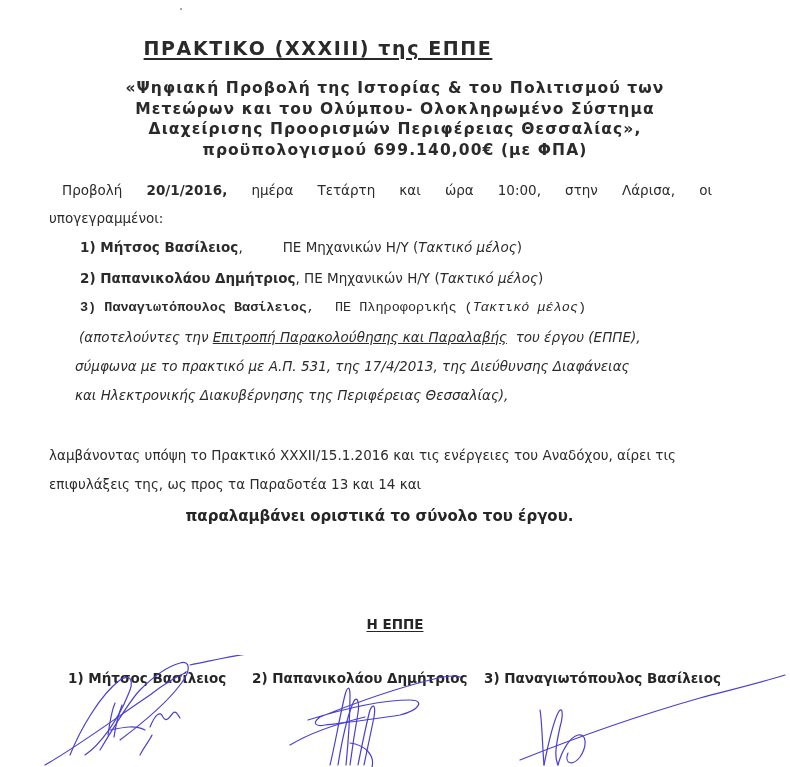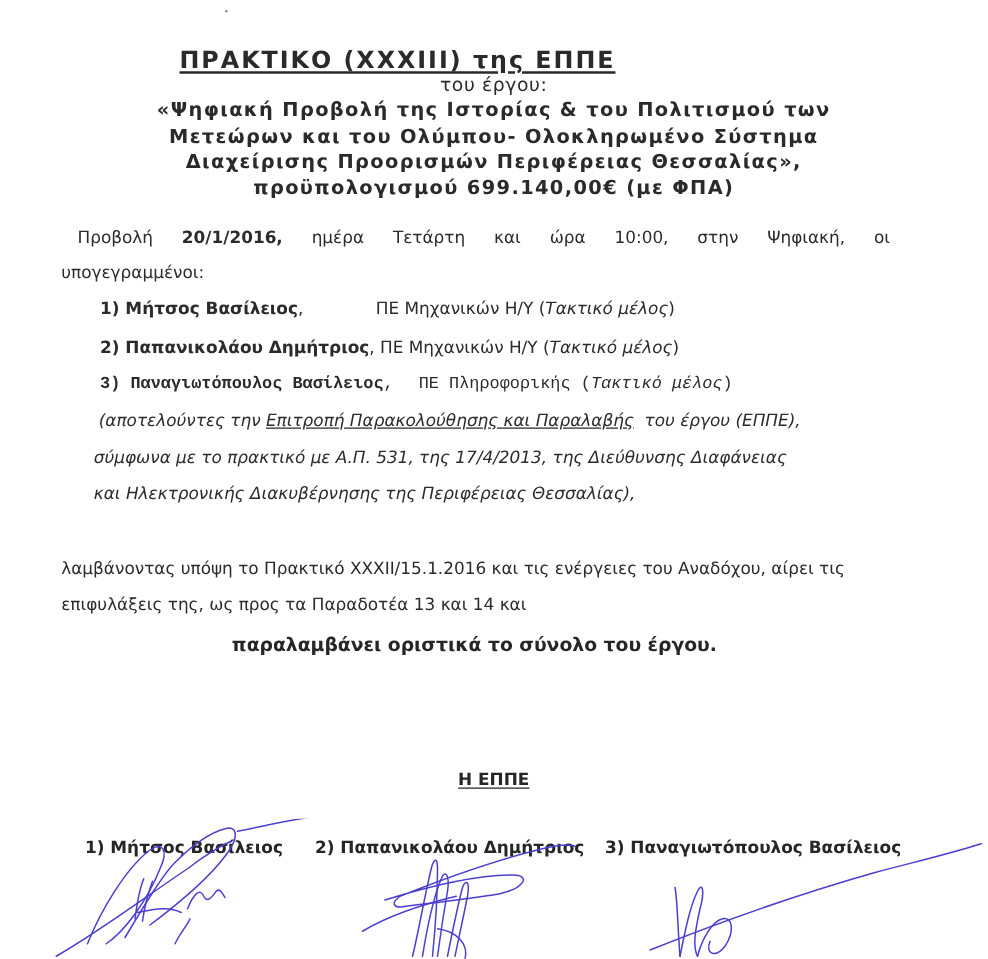--- a/index.html
+++ b/index.html
@@ -77,21 +77,21 @@
       justify-content: space-between;
     }
     .p1 b { font-weight: bold; }
     .p1-cont { left: 49px; top: 210px; }
     .member { left: 80px; }
     .member b { font-weight: bold; }
     .member i { font-style: italic; }
     .m1 { top: 239px; }
     .m2 { top: 270px; }
     .m3 { top: 300px; font-family: Liberation Mono, monospace; }
-    .m1 .role { margin-left: 58px; text-align: center; }
+    .m1 .role { margin-left: 40px; text-align: center; }
     .m3 .role { margin-left: 20px; }
     .italic-block {
       position: absolute;
       font-style: italic;
       font-size: 13.5px;
       color: #2b2b2b;
       white-space: nowrap;
     }
     .ib1 { left: 79px; top: 329px; }
     .ib1 u { text-decoration: underline; }
@@ -147,39 +147,38 @@
 </head>
 <body>
 
 <div class="page">
   <div class="speck"></div>
 
   <div class="title">
     <span>ΠΡΑΚΤΙΚΟ (XXXIII) της ΕΠΠΕ</span>
   </div>
 
-  <div class="subtitle">του έργου:</div>
 
   <div class="project">
     <div>«Ψηφιακή Προβολή της Ιστορίας &amp; του Πολιτισμού των</div>
     <div>Μετεώρων και του Ολύμπου- Ολοκληρωμένο Σύστημα</div>
     <div>Διαχείρισης Προορισμών Περιφέρειας Θεσσαλίας»,</div>
     <div>προϋπολογισμού 699.140,00€ (με ΦΠΑ)</div>
   </div>
 
   <div class="para p1">
     <span>Προβολή</span>
     <b>20/1/2016,</b>
     <span>ημέρα</span>
     <span>Τετάρτη</span>
     <span>και</span>
     <span>ώρα</span>
     <span>10:00,</span>
     <span>στην</span>
-    <span>Ψηφιακή,</span>
+    <span>Λάρισα,</span>
     <span>οι</span>
   </div>
   <div class="para p1-cont">υπογεγραμμένοι:</div>
 
   <div class="para member m1">
     <b><span>1)</span> <span>Μήτσος Βασίλειος</span></b>,<span class="role"><span>ΠΕ Μηχανικών Η/Υ</span> (<i>Τακτικό μέλος</i>)</span>
   </div>
   <div class="para member m2">
     <b><span>2)</span> <span>Παπανικολάου Δημήτριος</span></b>, <span>ΠΕ Μηχανικών Η/Υ</span> (<i>Τακτικό μέλος</i>)
   </div>

